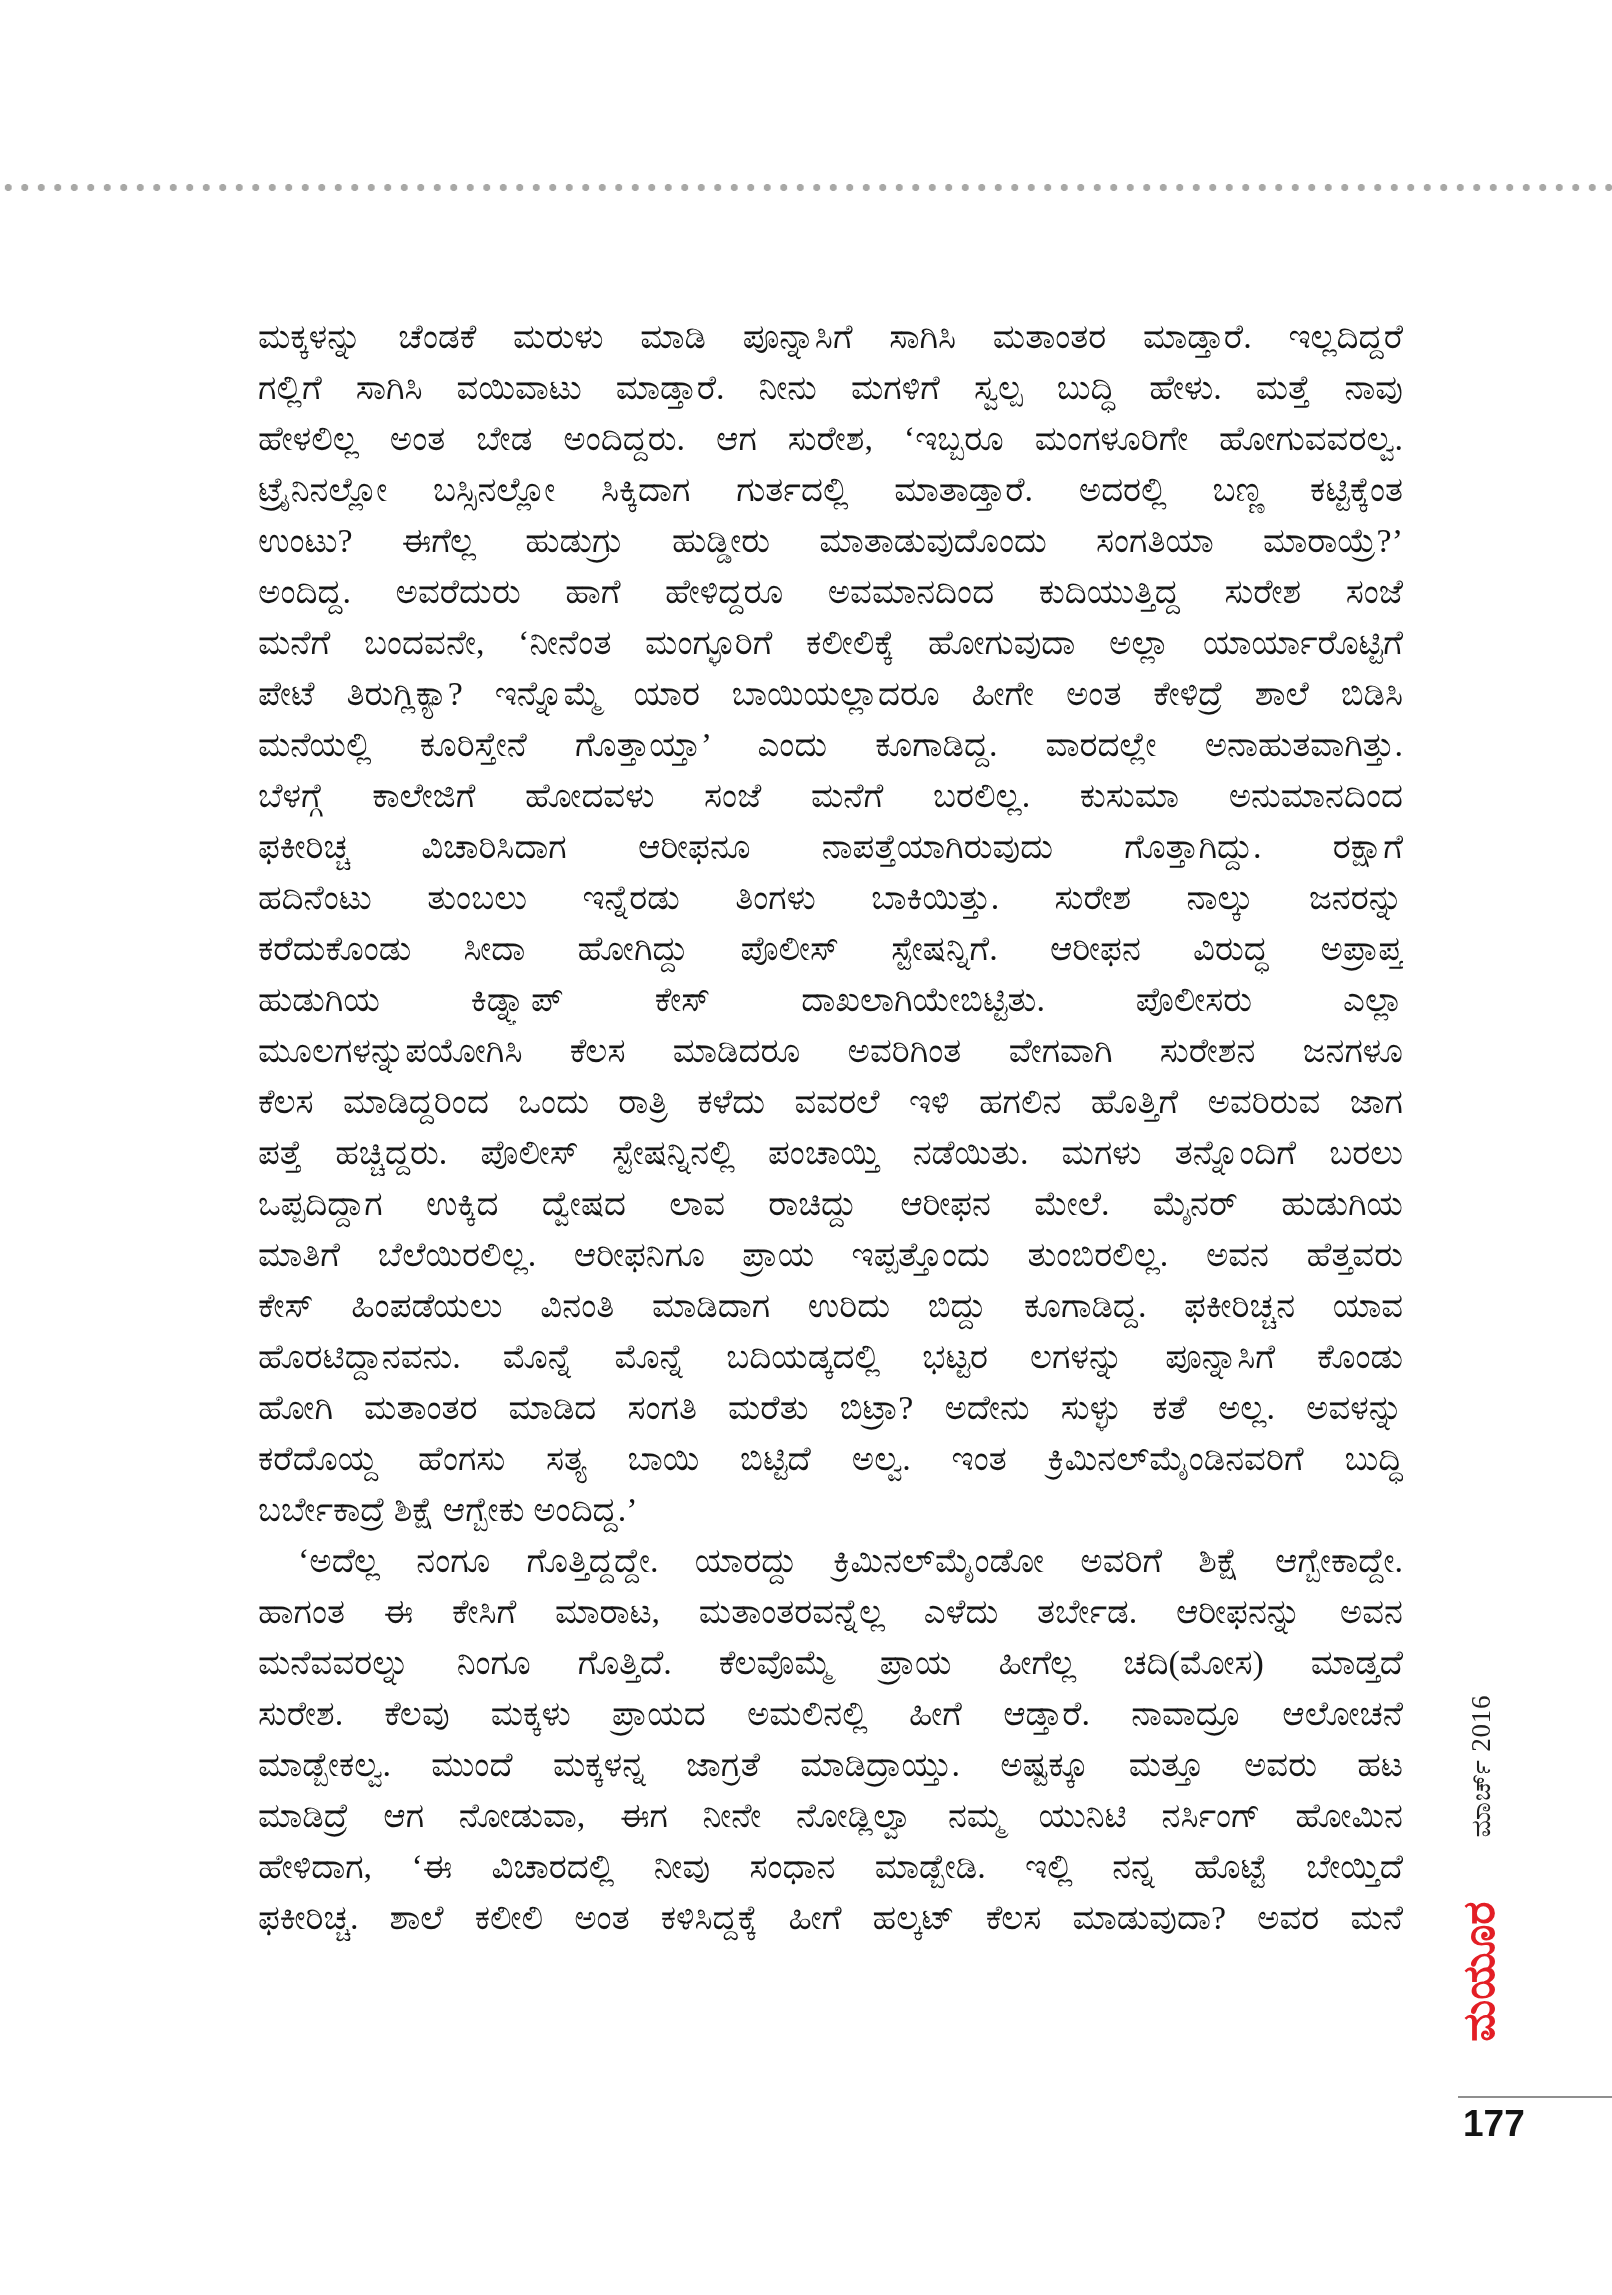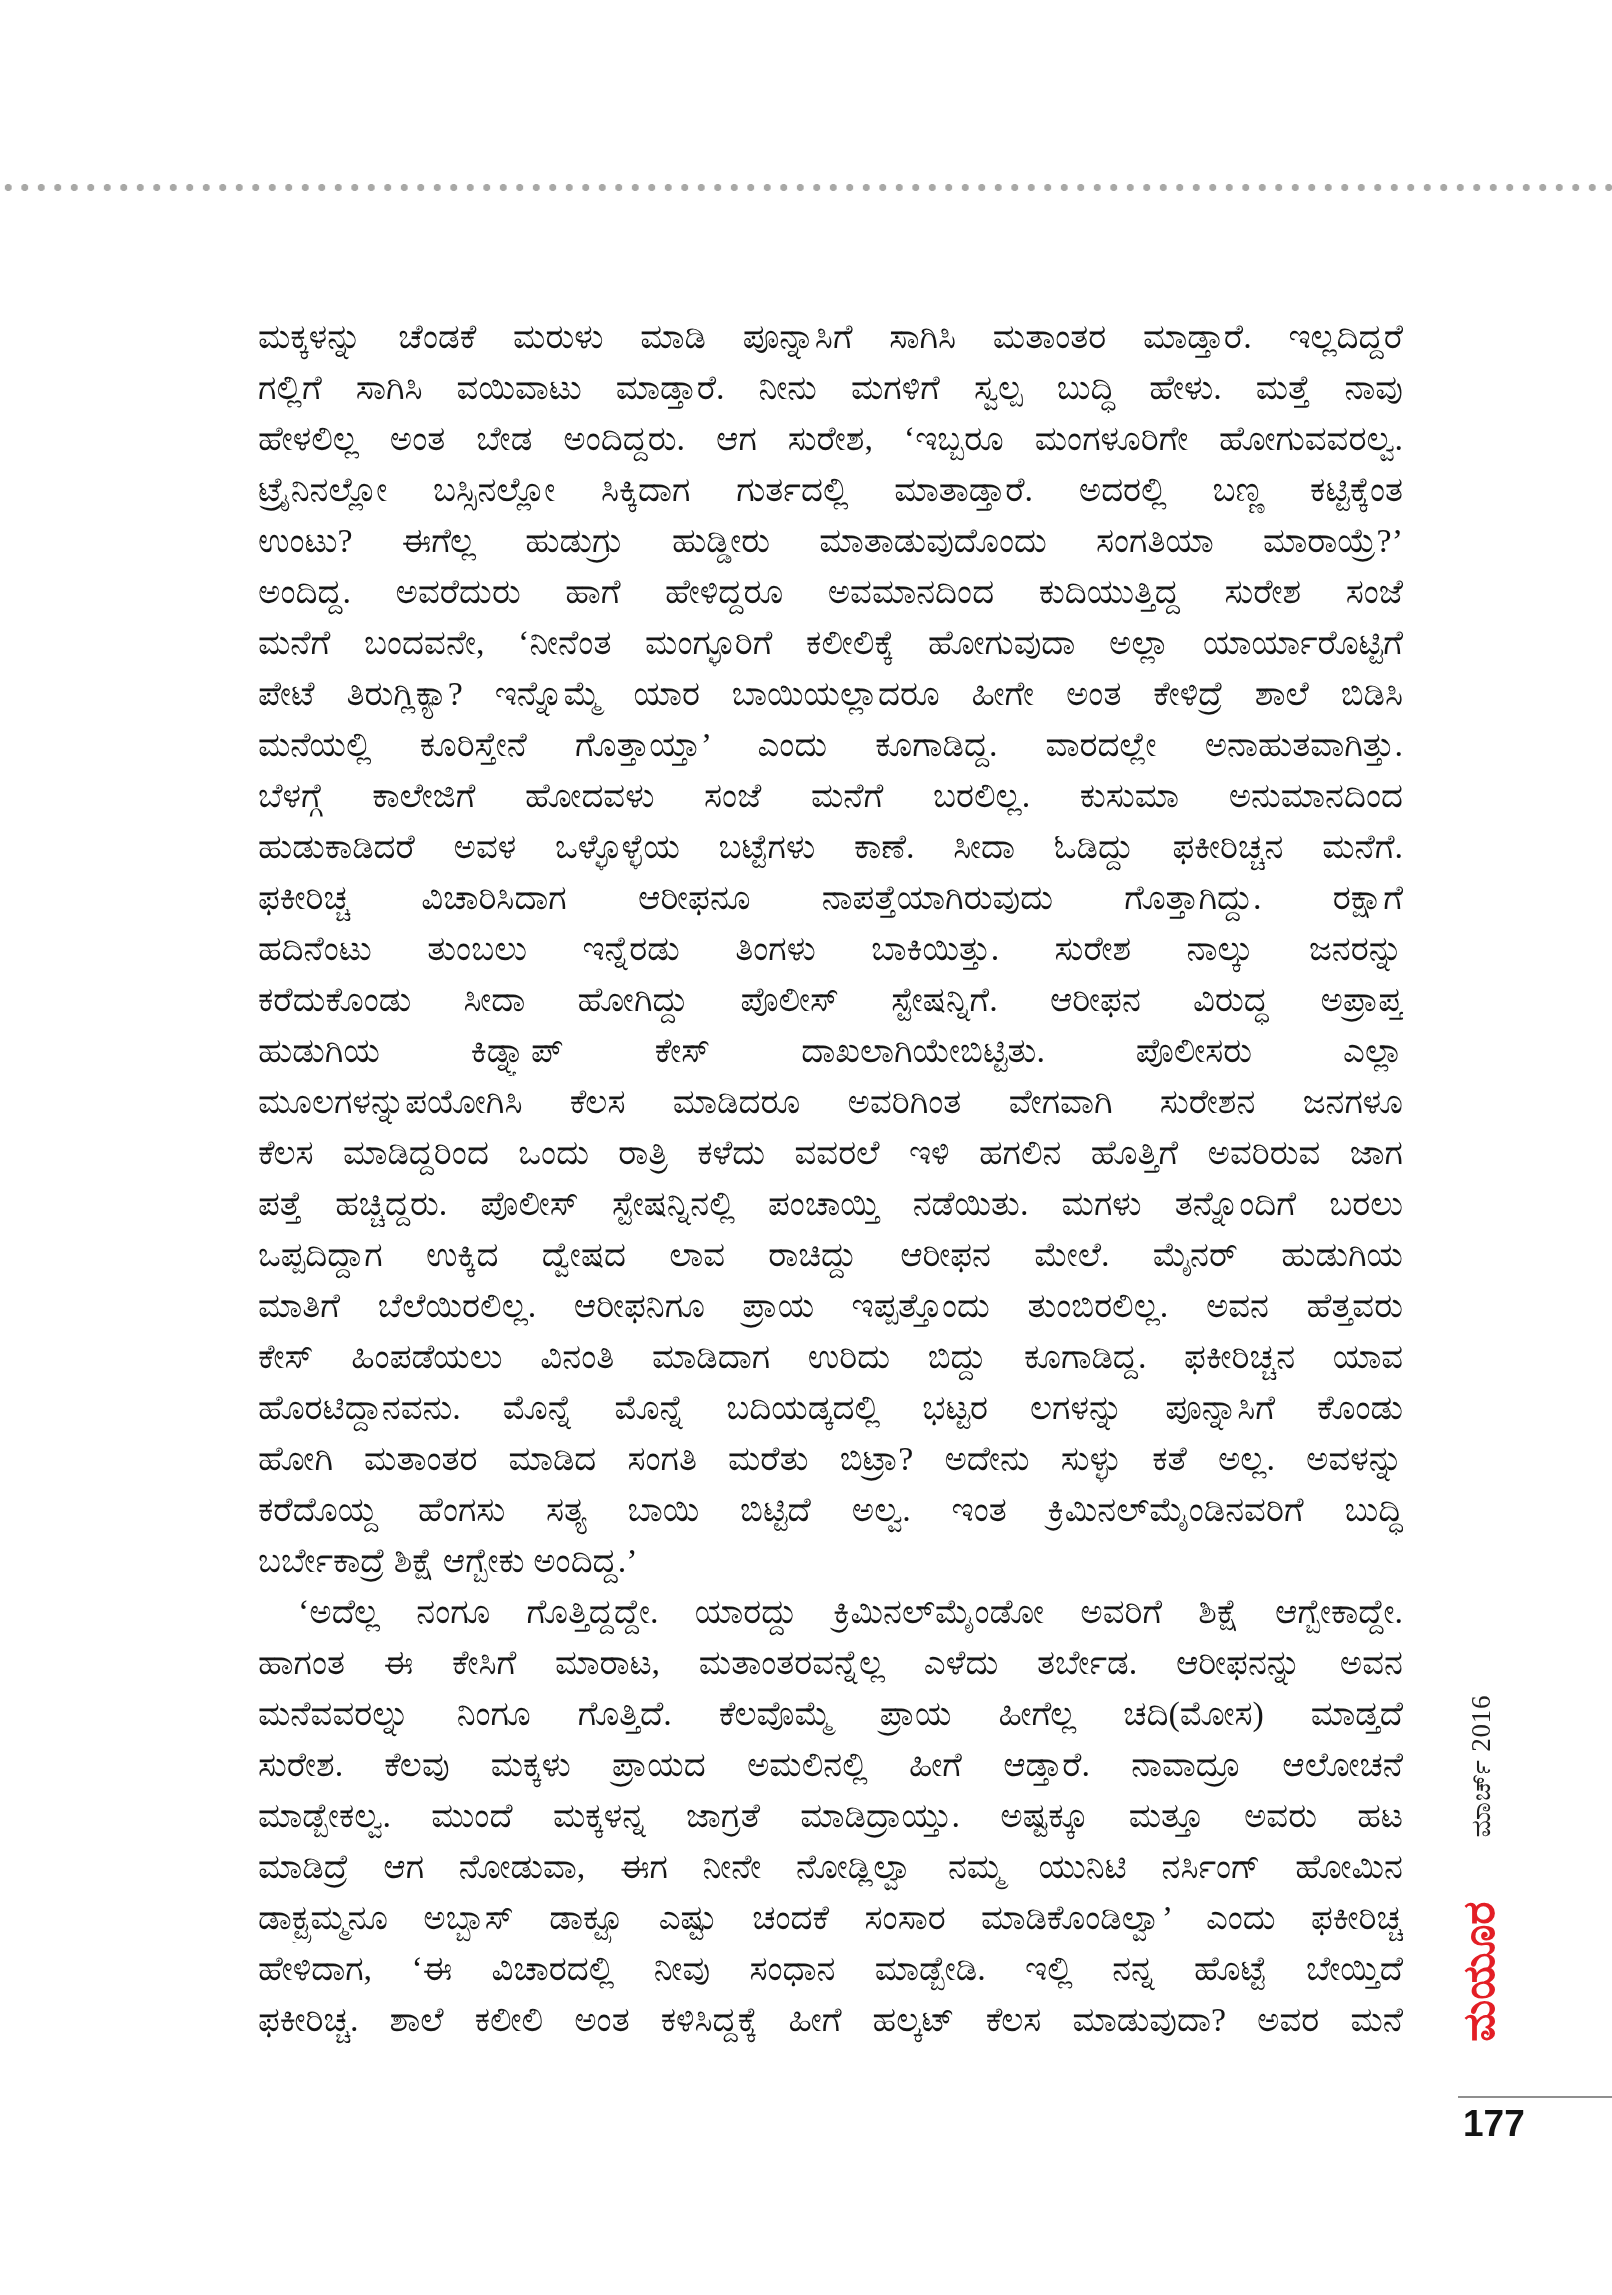--- a/index.html
+++ b/index.html
@@ -104,42 +104,40 @@
       <div class="line">ಮಕ್ಕಳನ್ನು ಚೆಂಡಕೆ ಮರುಳು ಮಾಡಿ ಪೂನ್ನಾಸಿಗೆ ಸಾಗಿಸಿ ಮತಾಂತರ ಮಾಡ್ತಾರೆ. ಇಲ್ಲದಿದ್ದರೆ</div>
       <div class="line">ಗಲ್ಲಿಗೆ ಸಾಗಿಸಿ ವಯಿವಾಟು ಮಾಡ್ತಾರೆ. ನೀನು ಮಗಳಿಗೆ ಸ್ವಲ್ಪ ಬುದ್ಧಿ ಹೇಳು. ಮತ್ತೆ ನಾವು</div>
       <div class="line">ಹೇಳಲಿಲ್ಲ ಅಂತ ಬೇಡ ಅಂದಿದ್ದರು. ಆಗ ಸುರೇಶ, ‘ಇಬ್ಬರೂ ಮಂಗಳೂರಿಗೇ ಹೋಗುವವರಲ್ವ.</div>
       <div class="line">ಟ್ರೈನಿನಲ್ಲೋ ಬಸ್ಸಿನಲ್ಲೋ ಸಿಕ್ಕಿದಾಗ ಗುರ್ತದಲ್ಲಿ ಮಾತಾಡ್ತಾರೆ. ಅದರಲ್ಲಿ ಬಣ್ಣ ಕಟ್ಟಿಕ್ಕೆಂತ</div>
       <div class="line">ಉಂಟು? ಈಗೆಲ್ಲ ಹುಡುಗ್ರು ಹುಡ್ಡೀರು ಮಾತಾಡುವುದೊಂದು ಸಂಗತಿಯಾ ಮಾರಾಯ್ರೆ?’</div>
       <div class="line">ಅಂದಿದ್ದ. ಅವರೆದುರು ಹಾಗೆ ಹೇಳಿದ್ದರೂ  ಅವಮಾನದಿಂದ ಕುದಿಯುತ್ತಿದ್ದ ಸುರೇಶ ಸಂಜೆ</div>
       <div class="line">ಮನೆಗೆ ಬಂದವನೇ, ‘ನೀನೆಂತ ಮಂಗ್ಳೂರಿಗೆ ಕಲೀಲಿಕ್ಕೆ ಹೋಗುವುದಾ ಅಲ್ಲಾ ಯಾರ್ಯಾರೊಟ್ಟಿಗೆ</div>
       <div class="line">ಪೇಟೆ ತಿರುಗ್ಲಿಕ್ಯಾ? ಇನ್ನೊಮ್ಮೆ ಯಾರ ಬಾಯಿಯಲ್ಲಾದರೂ ಹೀಗೇ ಅಂತ ಕೇಳಿದ್ರೆ ಶಾಲೆ ಬಿಡಿಸಿ</div>
       <div class="line">ಮನೆಯಲ್ಲಿ ಕೂರಿಸ್ತೇನೆ ಗೊತ್ತಾಯ್ತಾ’ ಎಂದು ಕೂಗಾಡಿದ್ದ. ವಾರದಲ್ಲೇ ಅನಾಹುತವಾಗಿತ್ತು.</div>
       <div class="line">ಬೆಳಗ್ಗೆ ಕಾಲೇಜಿಗೆ ಹೋದವಳು ಸಂಜೆ ಮನೆಗೆ ಬರಲಿಲ್ಲ. ಕುಸುಮಾ ಅನುಮಾನದಿಂದ</div>
-      <div class="line">ಹುಡುಕಾಡಿದರೆ ಅವಳ ಒಳ್ಳೊಳ್ಳೆಯ ಬಟ್ಟೆಗಳು ಕಾಣೆ. ಸೀದಾ ಓಡಿದ್ದು ಫಕೀರಿಚ್ಚನ ಮನೆಗೆ.</div>
       <div class="line">ಫಕೀರಿಚ್ಚ ವಿಚಾರಿಸಿದಾಗ ಆರೀಫನೂ ನಾಪತ್ತೆಯಾಗಿರುವುದು ಗೊತ್ತಾಗಿದ್ದು. ರಕ್ಷಾಗೆ</div>
       <div class="line">ಹದಿನೆಂಟು ತುಂಬಲು ಇನ್ನೆರಡು ತಿಂಗಳು ಬಾಕಿಯಿತ್ತು. ಸುರೇಶ ನಾಲ್ಕು ಜನರನ್ನು</div>
       <div class="line">ಕರೆದುಕೊಂಡು ಸೀದಾ ಹೋಗಿದ್ದು ಪೊಲೀಸ್ ಸ್ಟೇಷನ್ನಿಗೆ. ಆರೀಫನ ವಿರುದ್ಧ ಅಪ್ರಾಪ್ತ</div>
       <div class="line">ಹುಡುಗಿಯ ಕಿಡ್ನ್ಯಾಪ್ ಕೇಸ್ ದಾಖಲಾಗಿಯೇಬಿಟ್ಟಿತು. ಪೊಲೀಸರು ಎಲ್ಲಾ</div>
       <div class="line">ಮೂಲಗಳನ್ನುಪಯೋಗಿಸಿ ಕೆಲಸ ಮಾಡಿದರೂ ಅವರಿಗಿಂತ ವೇಗವಾಗಿ ಸುರೇಶನ ಜನಗಳೂ</div>
       <div class="line">ಕೆಲಸ ಮಾಡಿದ್ದರಿಂದ ಒಂದು ರಾತ್ರಿ ಕಳೆದು ವವರಲೆ ಇಳಿ ಹಗಲಿನ ಹೊತ್ತಿಗೆ ಅವರಿರುವ ಜಾಗ</div>
       <div class="line">ಪತ್ತೆ ಹಚ್ಚಿದ್ದರು. ಪೊಲೀಸ್ ಸ್ಟೇಷನ್ನಿನಲ್ಲಿ ಪಂಚಾಯ್ತಿ ನಡೆಯಿತು. ಮಗಳು ತನ್ನೊಂದಿಗೆ ಬರಲು</div>
       <div class="line">ಒಪ್ಪದಿದ್ದಾಗ ಉಕ್ಕಿದ ದ್ವೇಷದ ಲಾವ ರಾಚಿದ್ದು ಆರೀಫನ ಮೇಲೆ. ಮೈನರ್ ಹುಡುಗಿಯ</div>
       <div class="line">ಮಾತಿಗೆ ಬೆಲೆಯಿರಲಿಲ್ಲ. ಆರೀಫನಿಗೂ ಪ್ರಾಯ ಇಪ್ಪತ್ತೊಂದು ತುಂಬಿರಲಿಲ್ಲ. ಅವನ ಹೆತ್ತವರು</div>
       <div class="line">ಕೇಸ್ ಹಿಂಪಡೆಯಲು ವಿನಂತಿ ಮಾಡಿದಾಗ ಉರಿದು ಬಿದ್ದು ಕೂಗಾಡಿದ್ದ. ಫಕೀರಿಚ್ಚನ ಯಾವ</div>
       <div class="line">ಹೊರಟಿದ್ದಾನವನು. ಮೊನ್ನೆ ಮೊನ್ನೆ ಬದಿಯಡ್ಕದಲ್ಲಿ ಭಟ್ಟರ ಲಗಳನ್ನು ಪೂನ್ನಾಸಿಗೆ ಕೊಂಡು</div>
       <div class="line">ಹೋಗಿ ಮತಾಂತರ ಮಾಡಿದ ಸಂಗತಿ ಮರೆತು ಬಿಟ್ರಾ? ಅದೇನು ಸುಳ್ಳು ಕತೆ ಅಲ್ಲ. ಅವಳನ್ನು</div>
       <div class="line">ಕರೆದೊಯ್ದ ಹೆಂಗಸು ಸತ್ಯ ಬಾಯಿ ಬಿಟ್ಟಿದೆ ಅಲ್ವ. ಇಂತ ಕ್ರಿಮಿನಲ್‌ಮೈಂಡಿನವರಿಗೆ ಬುದ್ಧಿ</div>
       <div class="line short">ಬರ್ಬೇಕಾದ್ರೆ ಶಿಕ್ಷೆ ಆಗ್ಬೇಕು ಅಂದಿದ್ದ.’</div>
       <div class="line indent">‘ಅದೆಲ್ಲ ನಂಗೂ ಗೊತ್ತಿದ್ದದ್ದೇ. ಯಾರದ್ದು ಕ್ರಿಮಿನಲ್‌ಮೈಂಡೋ ಅವರಿಗೆ ಶಿಕ್ಷೆ ಆಗ್ಬೇಕಾದ್ದೇ.</div>
       <div class="line">ಹಾಗಂತ ಈ ಕೇಸಿಗೆ ಮಾರಾಟ, ಮತಾಂತರವನ್ನೆಲ್ಲ ಎಳೆದು ತರ್ಬೇಡ. ಆರೀಫನನ್ನು ಅವನ</div>
       <div class="line">ಮನೆವವರಲ್ನು ನಿಂಗೂ ಗೊತ್ತಿದೆ. ಕೆಲವೊಮ್ಮೆ ಪ್ರಾಯ ಹೀಗೆಲ್ಲ ಚದಿ(ಮೋಸ) ಮಾಡ್ತದೆ</div>
       <div class="line">ಸುರೇಶ. ಕೆಲವು ಮಕ್ಕಳು ಪ್ರಾಯದ ಅಮಲಿನಲ್ಲಿ ಹೀಗೆ ಆಡ್ತಾರೆ. ನಾವಾದ್ರೂ ಆಲೋಚನೆ</div>
       <div class="line">ಮಾಡ್ಬೇಕಲ್ವ. ಮುಂದೆ ಮಕ್ಕಳನ್ನ ಜಾಗ್ರತೆ ಮಾಡಿದ್ರಾಯ್ತು. ಅಷ್ಟಕ್ಕೂ ಮತ್ತೂ ಅವರು ಹಟ</div>
       <div class="line">ಮಾಡಿದ್ರೆ ಆಗ ನೋಡುವಾ, ಈಗ ನೀನೇ ನೋಡ್ಲಿಲ್ವಾ ನಮ್ಮ ಯುನಿಟಿ ನರ್ಸಿಂಗ್ ಹೋಮಿನ</div>
-      <div class="line">ಡಾಕ್ಟ್ರಮ್ಮನೂ ಅಬ್ಬಾಸ್ ಡಾಕ್ಟ್ರೂ ಎಷ್ಟು ಚಂದಕೆ ಸಂಸಾರ ಮಾಡಿಕೊಂಡಿಲ್ವಾ’ ಎಂದು ಫಕೀರಿಚ್ಚ</div>
       <div class="line">ಹೇಳಿದಾಗ, ‘ಈ ವಿಚಾರದಲ್ಲಿ ನೀವು ಸಂಧಾನ ಮಾಡ್ಬೇಡಿ. ಇಲ್ಲಿ ನನ್ನ ಹೊಟ್ಟೆ ಬೇಯ್ತಿದೆ</div>
       <div class="line">ಫಕೀರಿಚ್ಚ. ಶಾಲೆ ಕಲೀಲಿ ಅಂತ ಕಳಿಸಿದ್ದಕ್ಕೆ ಹೀಗೆ ಹಲ್ಕಟ್ ಕೆಲಸ ಮಾಡುವುದಾ? ಅವರ ಮನೆ</div>
     </div>
 
   <div class="sidebar-issue">ಮಾರ್ಚ್ 2016</div>
 
   <div class="sidebar-logo" style="color: rgb(227, 30, 37);">ಮಯೂರ</div>
 
   <div class="footer-rule"></div>
 

